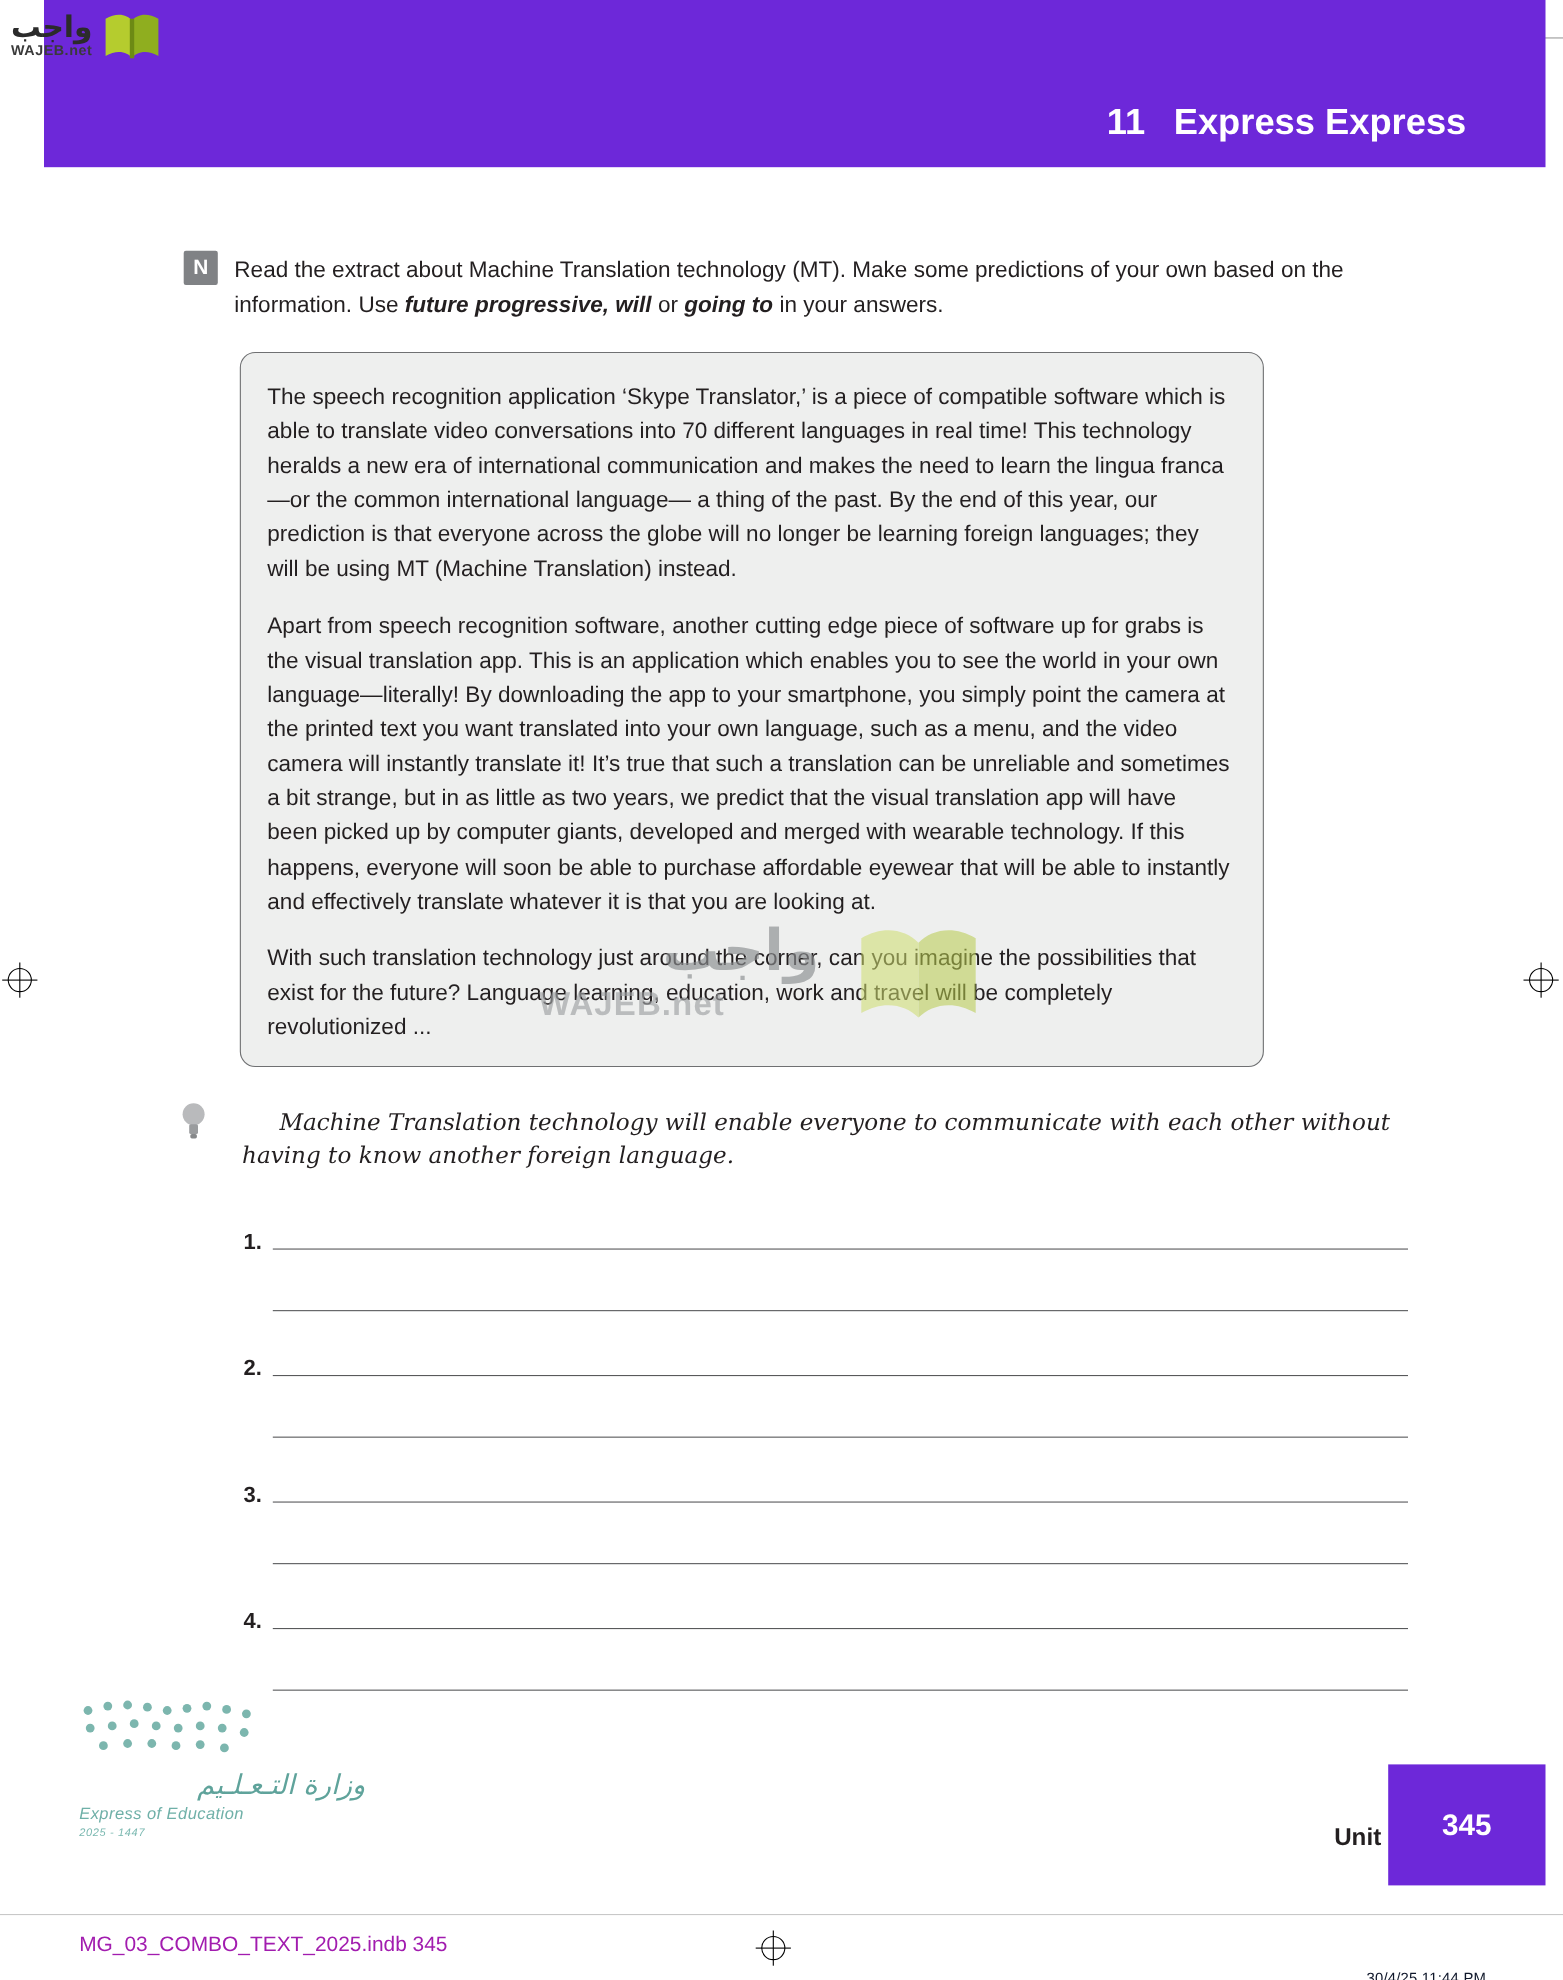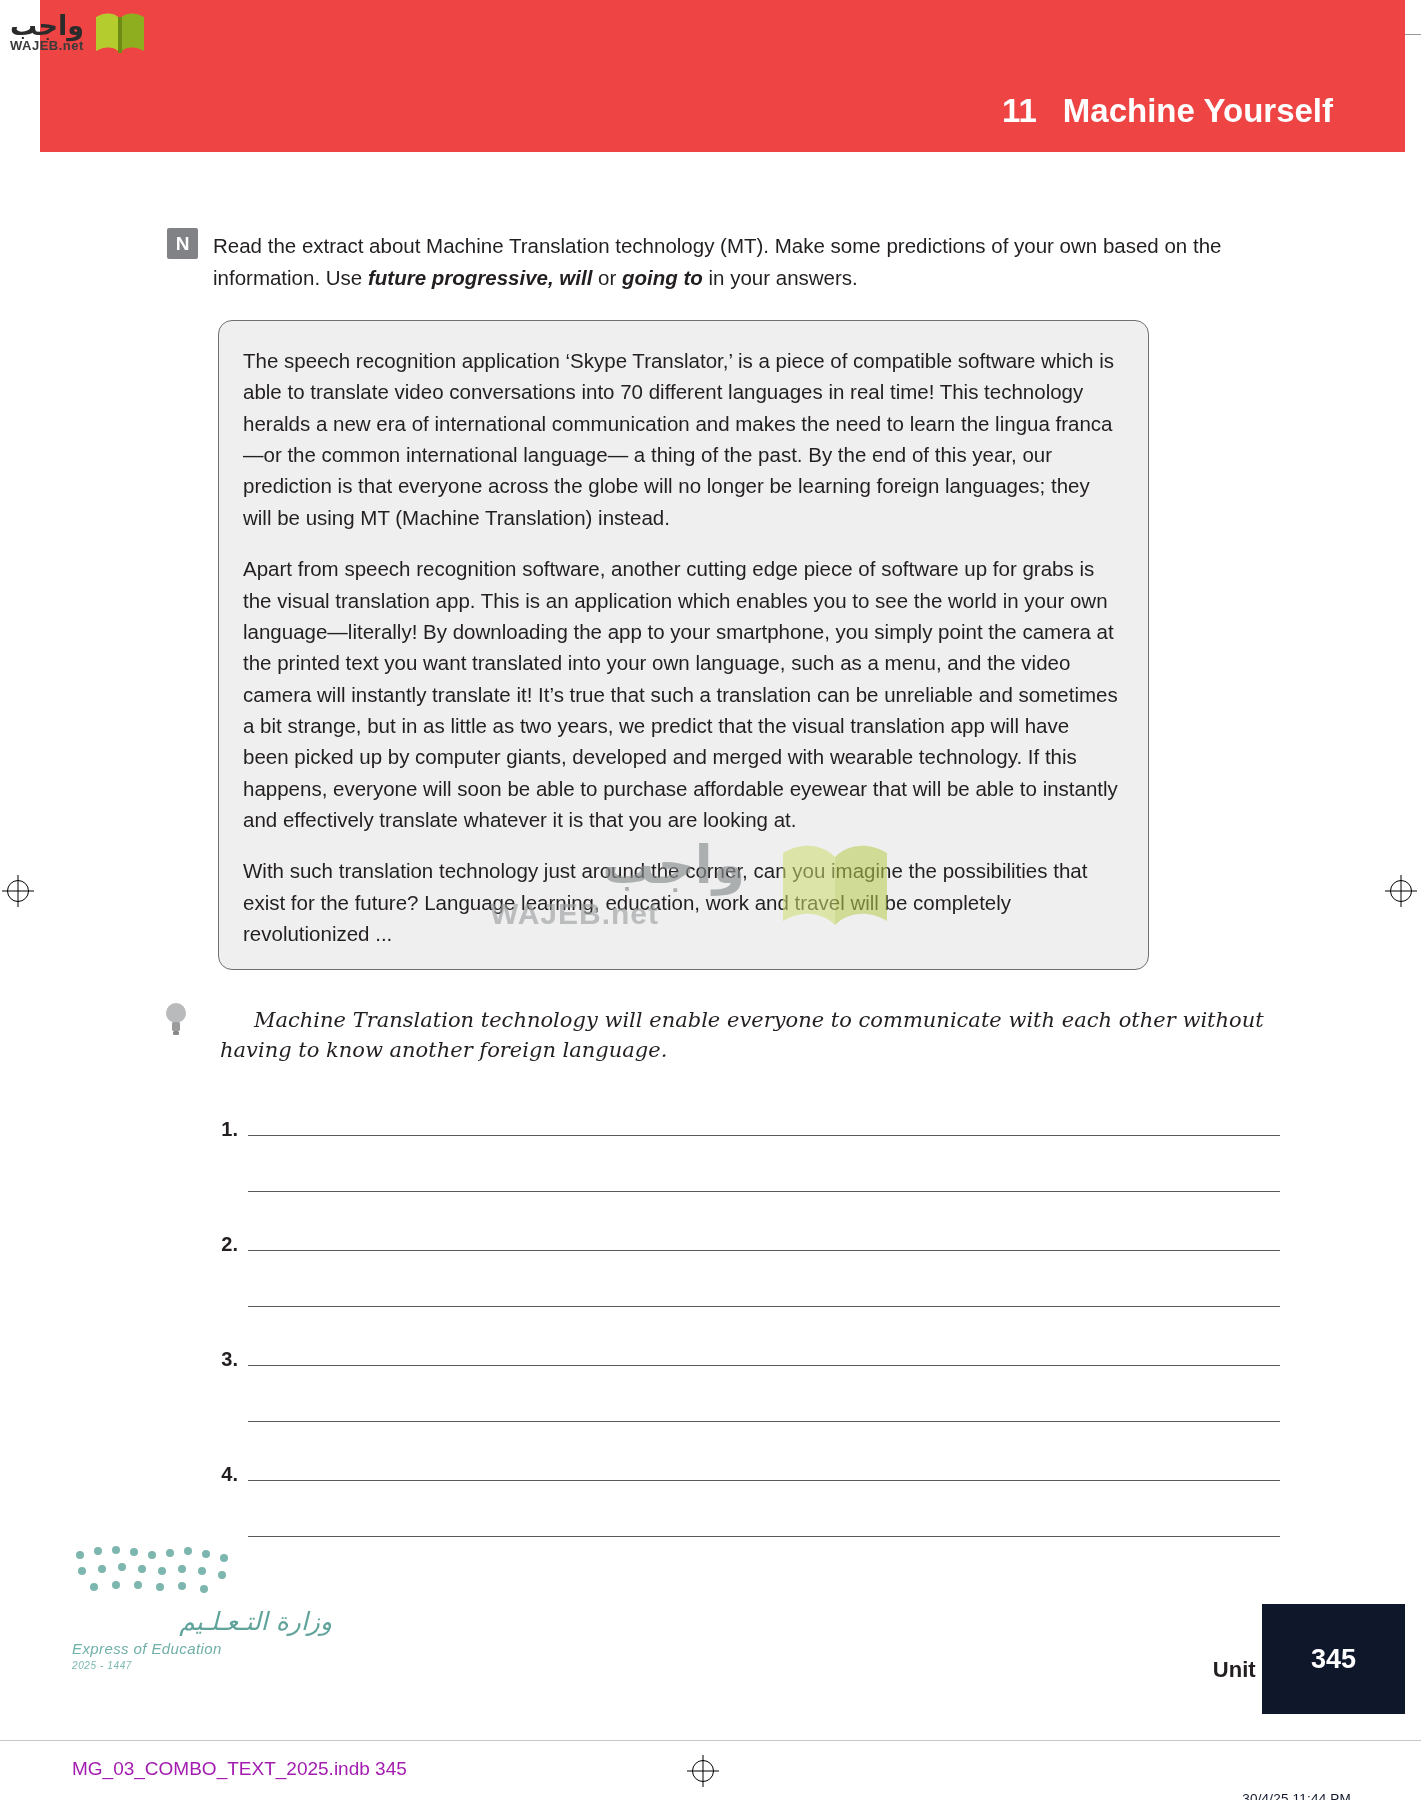--- a/index.html
+++ b/index.html
@@ -53,21 +53,21 @@
   .trim-v { width: 1px; height: 34px; top: 0; }
   .trim-h { height: 1px; width: 34px; }
 
   
   .header-band {
     position: absolute;
     left: 40px;
     top: 0;
     width: 1365px;
     height: 152px;
-    background: #ef4444;
+    background: #6d28d9;
   }
   .header-title-wrap {
     position: absolute;
     right: 72px;
     top: 92px;
     display: flex;
     align-items: baseline;
     gap: 26px;
     color: #ffffff;
   }
@@ -250,21 +250,21 @@
     font-size: 22px;
     font-weight: bold;
     color: #231f20;
   }
   .page-num-box {
     position: absolute;
     left: 1262px;
     top: 1604px;
     width: 143px;
     height: 110px;
-    background: #0f172a;
+    background: #6d28d9;
     color: #ffffff;
     font-size: 27px;
     font-weight: bold;
     display: flex;
     align-items: center;
     justify-content: center;
   }
 
   .print-footer-left {
     position: absolute;
@@ -338,21 +338,21 @@
   <div class="trim-line trim-h" style="left:1387px;top:34px;"></div>
 
   <div class="reg-mark reg-top"></div>
   <div class="reg-mark reg-left"></div>
   <div class="reg-mark reg-right"></div>
   <div class="reg-mark reg-bottom"></div>
 
   <div class="header-band">
     <div class="header-title-wrap">
       <span class="header-unit-num">11</span>
-      <span class="header-unit-title">Machine Yourself</span>
+      <span class="header-unit-title">Express Express</span>
     </div>
   </div>
 
   <div class="wajeb-top">
     <div>
       <div class="wajeb-text">واجب</div>
       <div class="wajeb-sub">WAJEB.net</div>
     </div>
     <div class="wajeb-book">
       <svg width="56" height="48" viewBox="0 0 56 48">

